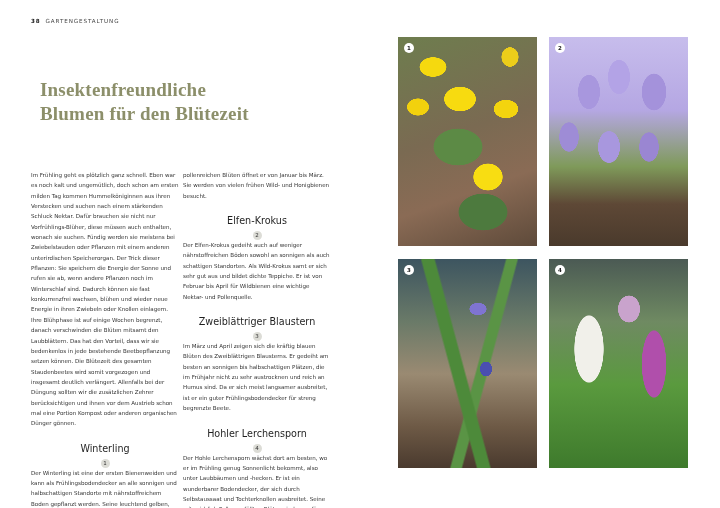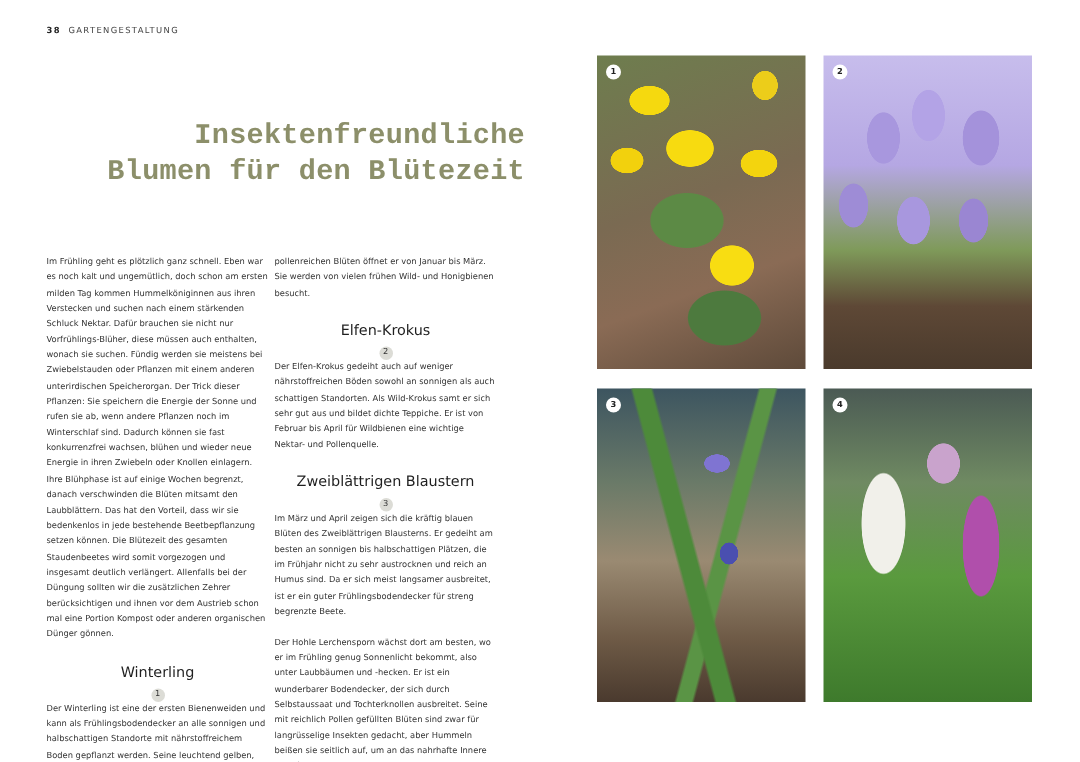--- a/index.html
+++ b/index.html
@@ -8,22 +8,22 @@
 
     .running-head {
       position: absolute; left: 31px; top: 18px;
       font-size: 5.6px; letter-spacing: 0.9px; color: #444;
       display: flex; gap: 5px; align-items: baseline;
     }
     .running-head .page-no { font-weight: bold; color: #222; }
 
     .title {
       position: absolute; left: 40px; top: 78px; width: 310px;
-      text-align: right;
-      font-family: Liberation Mono, monospace; font-weight: bold;
+      text-align: left;
+      font-family: Liberation Serif, serif; font-weight: bold;
       font-size: 19px; line-height: 24px; color: #8c8f6a;
       letter-spacing: 0.2px;
     }
     .title span { display: block; }
 
     .col {
       position: absolute; top: 170px; width: 148px;
       font-size: 5.55px; line-height: 10.35px; color: #333;
     }
     .col-1 { left: 31px; }
@@ -116,25 +116,29 @@
 <div class="col col-2">
   <p>pollenreichen Blüten öffnet er von Januar bis März. Sie werden von vielen frühen Wild- und Honigbienen besucht.</p>
   <div class="gap"></div>
   <div class="section-head">
     <span>Elfen-Krokus</span>
     <span class="badge">2</span>
   </div>
   <p>Der Elfen-Krokus gedeiht auch auf weniger nährstoffreichen Böden sowohl an sonnigen als auch schattigen Standorten. Als Wild-Krokus samt er sich sehr gut aus und bildet dichte Teppiche. Er ist von Februar bis April für Wildbienen eine wichtige Nektar- und Pollenquelle.</p>
   <div class="gap"></div>
   <div class="section-head">
-    <span>Zweiblättrigen Blaustern</span>
+    <span>Zweiblättriger Blaustern</span>
     <span class="badge">3</span>
   </div>
   <p>Im März und April zeigen sich die kräftig blauen Blüten des Zweiblättrigen Blausterns. Er gedeiht am besten an sonnigen bis halbschattigen Plätzen, die im Frühjahr nicht zu sehr austrocknen und reich an Humus sind. Da er sich meist langsamer ausbreitet, ist er ein guter Frühlingsbodendecker für streng begrenzte Beete.</p>
   <div class="gap"></div>
+  <div class="section-head">
+    <span>Hohler Lerchensporn</span>
+    <span class="badge">4</span>
+  </div>
   <p>Der Hohle Lerchensporn wächst dort am besten, wo er im Frühling genug Sonnenlicht bekommt, also unter Laubbäumen und -hecken. Er ist ein wunderbarer Bodendecker, der sich durch Selbstaussaat und Tochterknollen ausbreitet. Seine mit reichlich Pollen gefüllten Blüten sind zwar für langrüsselige Insekten gedacht, aber Hummeln beißen sie seitlich auf, um an das nahrhafte Innere zu gelangen.</p>
 </div>
 
 <div class="photo p1">
   <span class="num">1</span>
 </div>
 <div class="photo p2">
   <span class="num">2</span>
 </div>
 <div class="photo p3">

